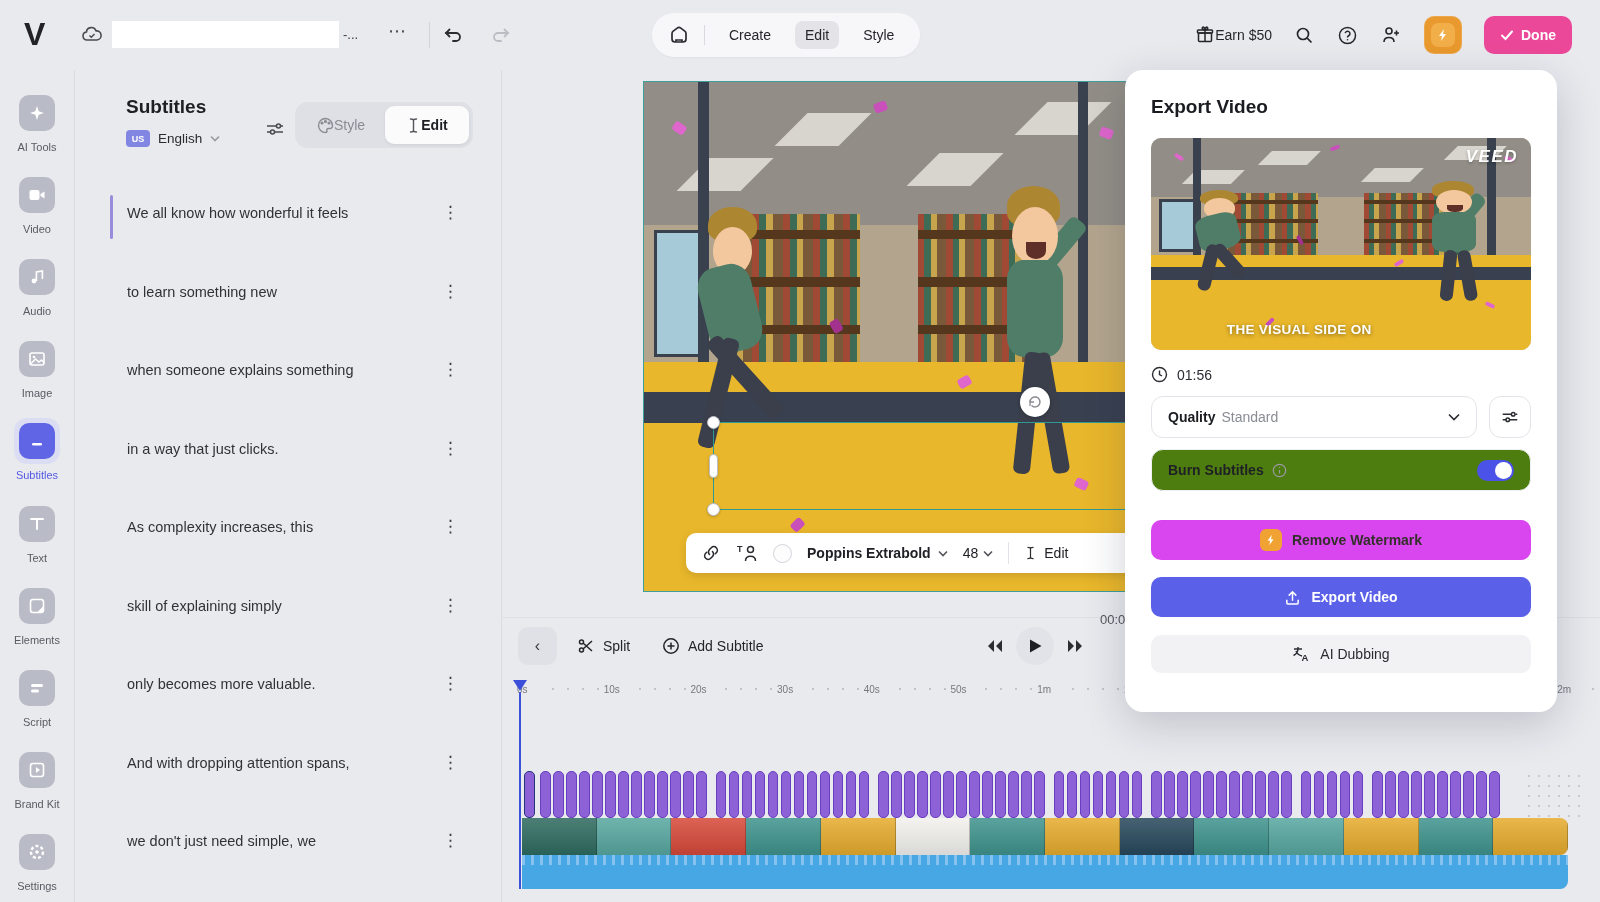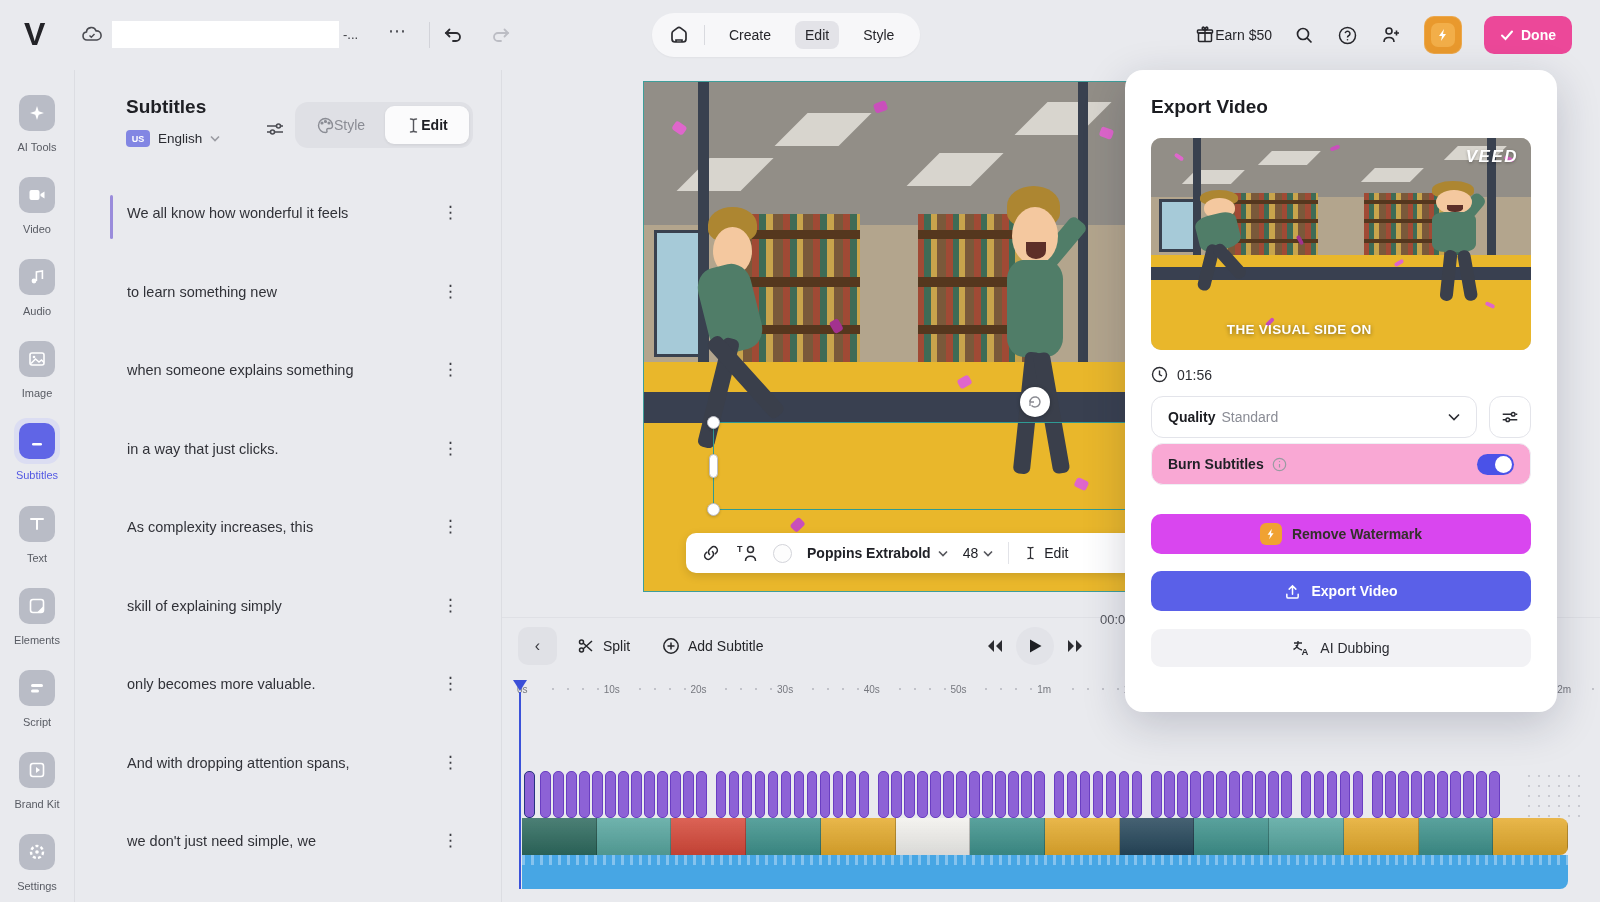--- a/index.html
+++ b/index.html
@@ -133,21 +133,21 @@
   .preview{margin-top:20px;width:380px;height:212px;border-radius:10px;position:relative;overflow:hidden;background:#c9c0b2}
   .veed-mark{position:absolute;top:9px;right:13px;color:#fff;font-weight:800;font-style:italic;font-size:17px;letter-spacing:1.5px;text-shadow:0 1px 3px rgba(0,0,0,.3);z-index:3}
   .preview-caption{position:absolute;bottom:13px;left:0;width:78%;text-align:center;color:#fff;font-weight:800;font-size:13.5px;letter-spacing:.3px;text-shadow:0 1px 4px rgba(0,0,0,.45);z-index:3}
   .duration-row{margin-top:16px;display:flex;align-items:center;gap:9px;font-size:14px;color:#2b2c32}
   .quality-row{margin-top:13px;display:flex;gap:12px}
   .quality-select{flex:1;height:42px;border:1px solid #e3e4ea;border-radius:12px;display:flex;align-items:center;padding:0 16px;font-size:14px;cursor:pointer;background:#fff}
   .q-label{font-weight:700;color:#1b1c21}
   .q-value{color:#8a8c95;margin-left:6px}
   .q-chev{margin-left:auto}
   .adv-btn{width:42px;height:42px;border:1px solid #e3e4ea;border-radius:12px;display:flex;align-items:center;justify-content:center;cursor:pointer;background:#fff}
-  .burn-row{margin-top:5px;height:42px;border:1px solid #eef0f4;border-radius:12px;display:flex;align-items:center;padding:0 16px;gap:8px;background:#f9a8d4}
+  .burn-row{margin-top:11px;height:42px;border:1px solid #eef0f4;border-radius:12px;display:flex;align-items:center;padding:0 16px;gap:8px;background:#4d7c0f}
   .burn-label{font-size:14px;font-weight:600;color:#1f2026}
   .toggle{margin-left:auto;width:37px;height:21px;border-radius:11px;background:#4a52e8;position:relative;cursor:pointer}
   .toggle i{position:absolute;right:2px;top:2px;width:17px;height:17px;border-radius:50%;background:#fff}
   .remove-btn{margin-top:29px;height:40px;border-radius:10px;background:#d946ef;display:flex;align-items:center;justify-content:center;gap:10px;font-size:14px;font-weight:600;color:#33302a;cursor:pointer}
   .bolt-sq{width:22px;height:22px;border-radius:6px;background:#f0a232;display:flex;align-items:center;justify-content:center}
   .export-btn{margin-top:17px;height:40px;border-radius:10px;background:#5a60e8;color:#fff;display:flex;align-items:center;justify-content:center;gap:10px;font-size:14px;font-weight:600;cursor:pointer}
   .dub-btn{margin-top:18px;height:38px;border-radius:10px;background:#f2f2f5;color:#2b2c32;display:flex;align-items:center;justify-content:center;gap:10px;font-size:14px;cursor:pointer}
 </style>
 </head>
 <body>

